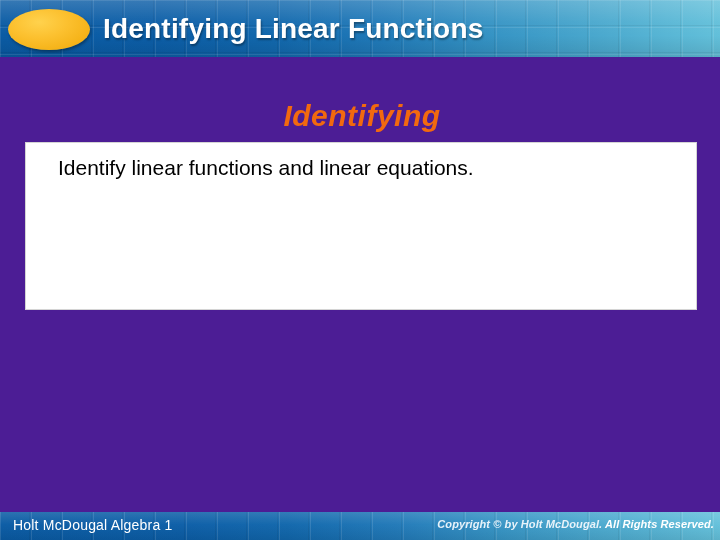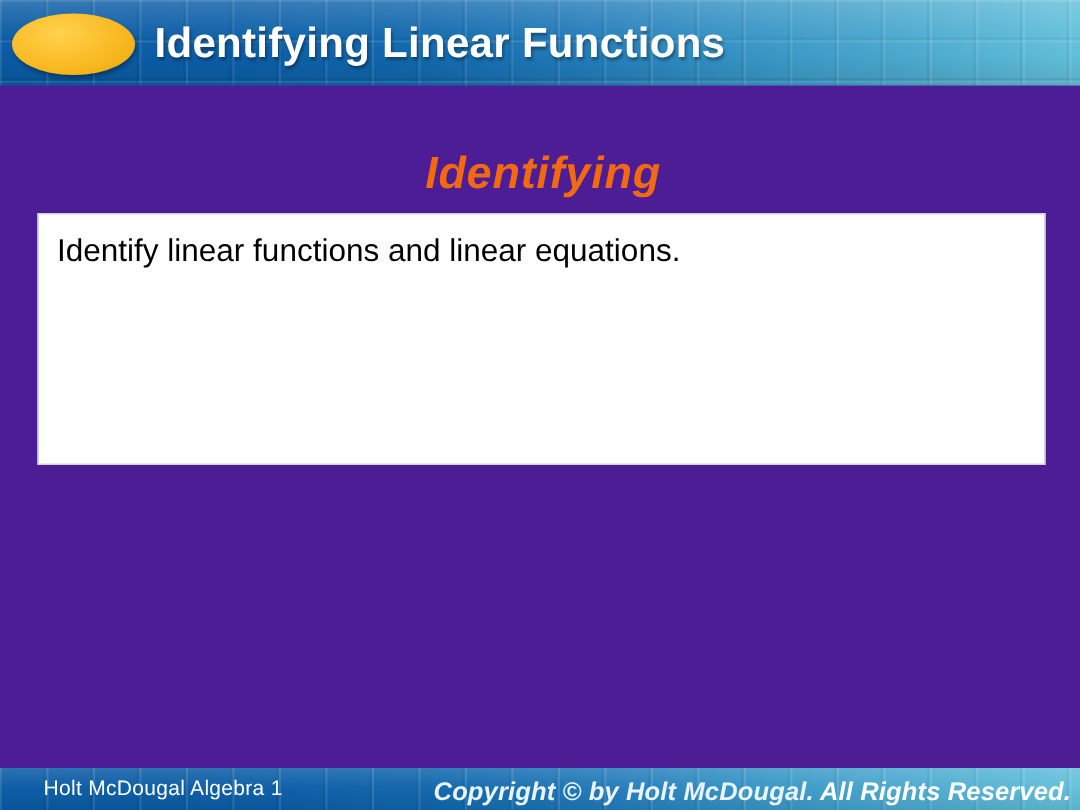--- a/index.html
+++ b/index.html
@@ -114,21 +114,21 @@
   
   .objectives-box {
     position: absolute;
     left: 25px;
     top: 142px;
     width: 672px;
     height: 168px;
     box-sizing: border-box;
     border: 1px solid #d4d4d4;
     background: #ffffff;
-    padding: 10px 14px 0 12px;
+    padding: 10px 14px 0 32px;
   }
   .objective-line {
     font-size: 21px;
     color: #000000;
     line-height: 29px;
     margin: 0 0 17px 0;
   }
   .objective-line:last-child {
     margin-bottom: 0;
   }
@@ -169,32 +169,32 @@
     left: 0; top: 0;
     width: 720px; height: 28px;
     background: linear-gradient(to bottom,
                 rgba(255,255,255,0.14) 0%,
                 rgba(255,255,255,0.02) 45%,
                 rgba(0,0,0,0.08) 100%);
     pointer-events: none;
   }
   .footer-left {
     position: absolute;
-    left: 29px;
+    left: 13px;
     top: 517px;
     font-size: 14px;
     color: #ffffff;
     white-space: nowrap;
     letter-spacing: 0.2px;
   }
   .footer-right {
     position: absolute;
     right: 6px;
     top: 518px;
-    font-size: 17px;
+    font-size: 11px;
     font-weight: bold;
     font-style: italic;
     white-space: nowrap;
     letter-spacing: 0.1px;
   }
   .footer-copy-a { color: #e8f3fa; }
   .footer-copy-b { color: #ffffff; }
 </style>
 </head>
 <body>

